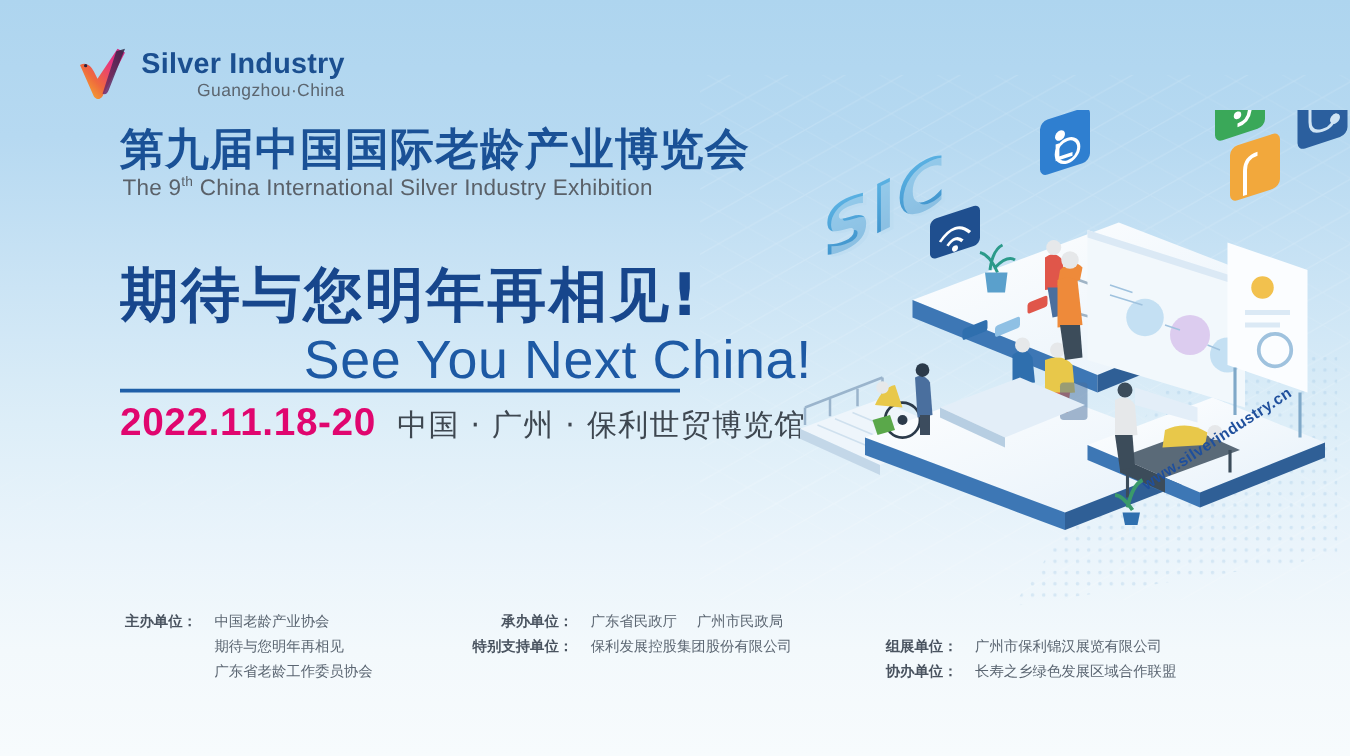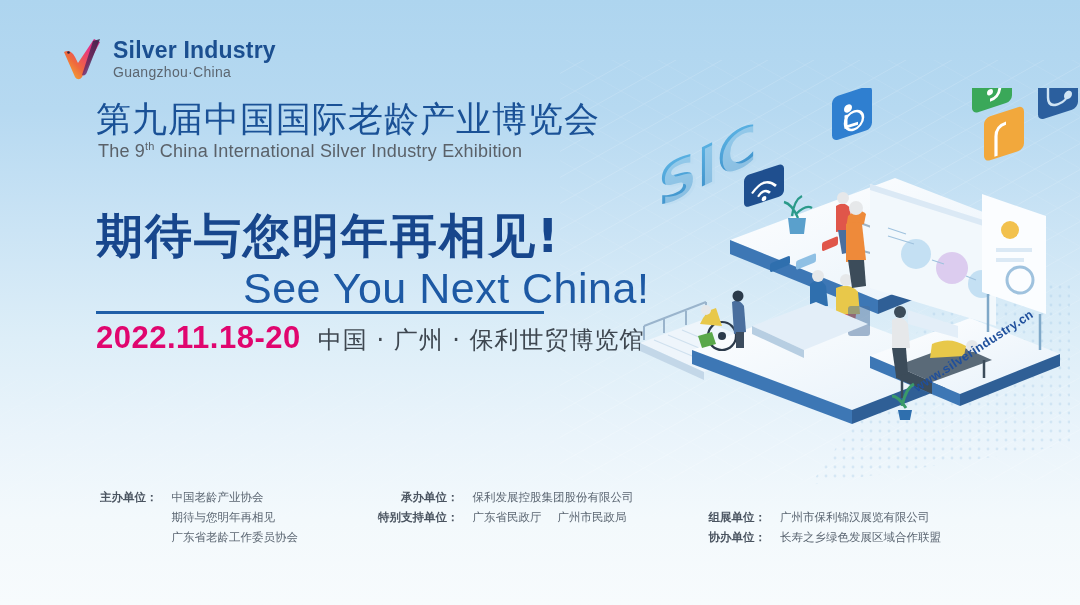--- a/index.html
+++ b/index.html
@@ -16,30 +16,30 @@
   .bg-grid{
     position:absolute;left:0;top:0;width:1080px;height:605px;
     opacity:.5;pointer-events:none;
   }
   .bg-dots{
     position:absolute;right:10px;bottom:120px;width:300px;height:200px;
     opacity:.55;pointer-events:none;
   }
 
   
-  .logo{position:absolute;left:62px;top:36px;display:flex;align-items:center;gap:9px;}
+  .logo{position:absolute;left:62px;top:36px;display:flex;align-items:center;gap:9px;text-align:right;}
   .logo-mark{width:42px;height:46px;flex:0 0 auto;}
   .logo-text{line-height:1;}
   .logo-title{font-size:23px;font-weight:bold;color:#1b4f90;letter-spacing:.2px;}
   .logo-sub{font-size:14px;color:#5c6670;margin-top:3px;letter-spacing:.3px;}
 
   
   .head-cn{
     position:absolute;left:96px;top:96px;
-    font-size:35px;font-weight:normal;color:#1a5196;letter-spacing:1px;
+    font-size:35px;font-weight:bold;color:#1a5196;letter-spacing:1px;
     font-family:"DejaVu Sans","Liberation Sans",sans-serif;
     white-space:nowrap;
   }
   .head-en{
     position:absolute;left:98px;top:140px;
     font-size:18px;color:#5a6169;letter-spacing:.2px;white-space:nowrap;
   }
   .head-en sup{font-size:11px;vertical-align:super;}
 
   
@@ -341,24 +341,24 @@
         <div>广东省老龄工作委员协会</div>
       </div>
     </div>
 
     <div class="fcol fcol-2">
       <div class="flabels">
         <div>承办单位：</div>
         <div>特别支持单位：</div>
       </div>
       <div class="fvalues">
-        <div>保利发展控股集团股份有限公司</div>
         <div>
           <span class="pair">广东省民政厅</span><span class="pair">广州市民政局</span>
         </div>
+        <div>保利发展控股集团股份有限公司</div>
       </div>
     </div>
 
     <div class="fcol fcol-3">
       <div class="flabels">
         <div>组展单位：</div>
         <div>协办单位：</div>
       </div>
       <div class="fvalues">
         <div>广州市保利锦汉展览有限公司</div>

